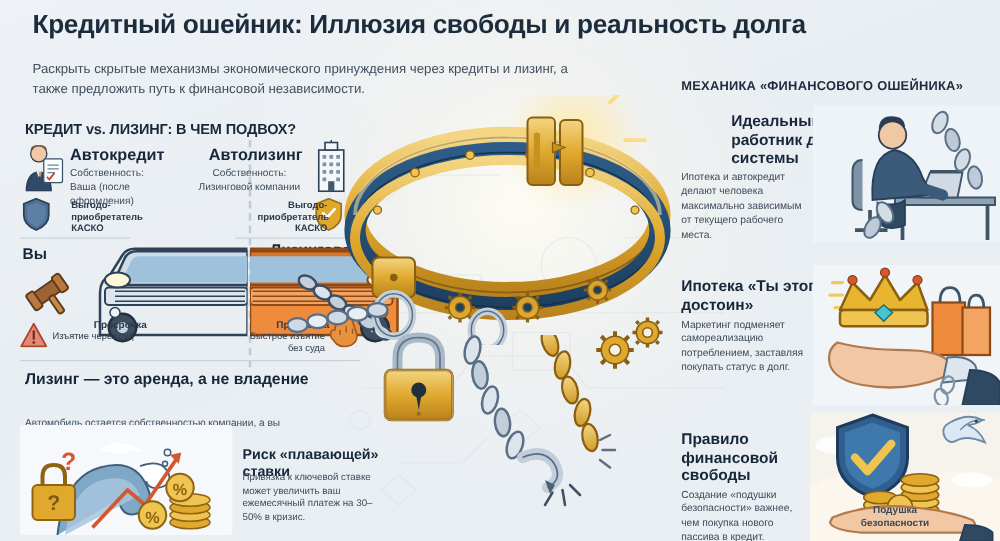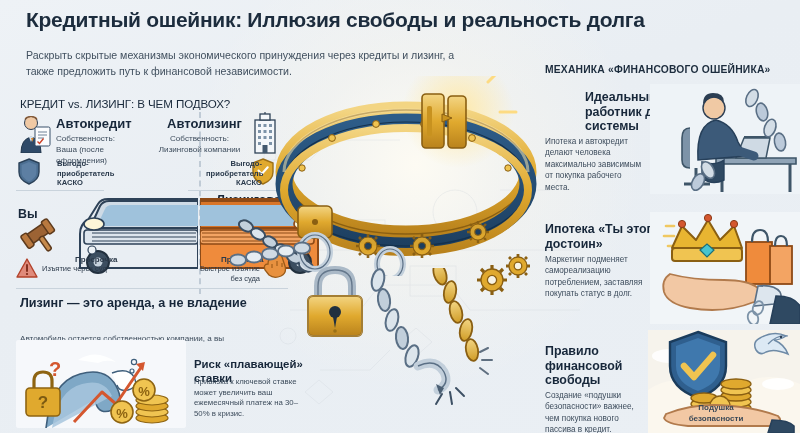--- a/index.html
+++ b/index.html
@@ -19,21 +19,21 @@
 
   
   .title{position:absolute;left:26px;top:8px;width:760px;
          font-size:21px;font-weight:bold;letter-spacing:-.3px;color:#1c2c3d;white-space:nowrap;}
   .subtitle{position:absolute;left:26px;top:48px;width:430px;
             font-size:10.6px;line-height:15.5px;color:#41505f;}
   .mech-head{position:absolute;left:545px;top:64px;width:250px;
              font-size:10.3px;font-weight:bold;letter-spacing:.2px;color:#1c2c3d;text-align:left;}
 
   
-  .sec-head{position:absolute;font-weight:normal;color:#18283a;}
+  .sec-head{position:absolute;font-weight:bold;color:#18283a;}
   #compare-head{left:20px;top:97px;font-size:11.6px;letter-spacing:-.1px;}
 
   .colhead{position:absolute;font-weight:bold;font-size:13px;color:#17273a;}
   .colsub{position:absolute;font-size:8.1px;line-height:11px;color:#3d4c5c;}
 
   .kasko{position:absolute;font-size:7.6px;line-height:9.6px;font-weight:bold;color:#2a3a4c;margin-left:13px;}
   .party{position:absolute;font-size:12.4px;font-weight:bold;color:#17273a;line-height:14px;}
 
   .alert{position:absolute;font-size:7.5px;line-height:9.4px;color:#2c3a4a;}
   .alert b{font-size:8px;padding-left:33px;}
@@ -132,21 +132,21 @@
 
   <svg class="ill" style="left:252px;top:158px;width:22px;height:27px;" viewBox="0 0 22 27">
     <path d="M11 1 L21 5 V14 q0 8 -10 12 Q1 22 1 14 V5z" fill="#e0a92e" stroke="#9c6f16" stroke-width="1.4"></path>
     <path d="M6.5 12.5 l3.2 3.4 l6 -6.6" stroke="#fff" stroke-width="2.1" fill="none" stroke-linecap="round"></path>
   </svg>
   <div class="kasko" style="left:193px;top:159px;width:56px;text-align:right;">Выгодо-приобретатель КАСКО</div>
 
   <div class="rule" style="left:16px;top:190px;width:88px;"></div>
   <div class="rule" style="left:188px;top:190px;width:96px;"></div>
 
-  <div class="party" style="left:18px;top:196px;margin-top:11px;">Вы</div>
+  <div class="party" style="left:18px;top:196px;">Вы</div>
   <div class="party" style="left:196px;top:193px;width:92px;text-align:right;">Лизинговая компания</div>
 
   <svg class="ill" style="left:70px;top:170px;width:128px;height:110px;" viewBox="0 0 128 110">
     <path d="M10 98 V64 q0 -10 8 -14 l10 -16 q3 -5 10 -5 H128 V98z" fill="#e9eef3" stroke="#2e4258" stroke-width="2"></path>
     <path d="M30 36 q3 -5 9 -5 H128 V58 H20 z" fill="#cfdbe6" stroke="#2e4258" stroke-width="2"></path>
     <path d="M35 39 q2 -4 7 -4 H128 V56 H27z" fill="#9fc2dc"></path>
     <rect x="14" y="60" width="114" height="14" rx="3" fill="#dde5ed" stroke="#2e4258" stroke-width="1.6"></rect>
     <g stroke="#2e4258" stroke-width="1.2">
         <path d="M22 63h104M22 67h104M22 71h104"></path>
       </g>
@@ -412,21 +412,21 @@
           <circle r="9"></circle>
           <circle r="3.8" fill="#f7f3e4"></circle>
         <g stroke="#8a5f12" stroke-width="2.8">
             <path d="M0 -12 v3M0 12 v-3M-12 0 h3M12 0 h-3M-9 -9 l2 2M9 9 l-2 -2M-9 9 l2 -2M9 -9 l-2 2"></path>
           </g>
         </g>
     </g>
   </svg>
 
   <div class="rhead" style="left:545px;top:90px;width:92px;margin-left:40px;">Идеальный работник для системы</div>
-  <div class="rbody" style="left:545px;top:136px;width:100px;">Ипотека и автокредит делают человека максимально зависимым от покупка рабочего места.</div>
+  <div class="rbody" style="left:545px;top:136px;width:100px;">Ипотека и автокредит делают человека максимально зависимым от текущего рабочего места.</div>
   <svg class="ill" style="left:650px;top:84px;width:150px;height:110px;" viewBox="0 0 150 110">
     <rect width="150" height="110" fill="#eef3f7"></rect>
 
     <path d="M66 74 H146 V80 H66z" fill="#8fa3b6" stroke="#3e5568" stroke-width="1.6"></path>
     <path d="M72 80 v28M140 80 v28" stroke="#3e5568" stroke-width="3"></path>
 
     <path d="M86 74 l8 -20 h26 l-4 20z" fill="#cfdae4" stroke="#3e5568" stroke-width="1.5"></path>
     <path d="M94 54 h26 v-2 h-26z" fill="#3e5568"></path>
 
     <path d="M40 44 q-8 0 -8 10 v22 q0 8 8 8" fill="#7d93a8" stroke="#3e5568" stroke-width="1.6"></path>

